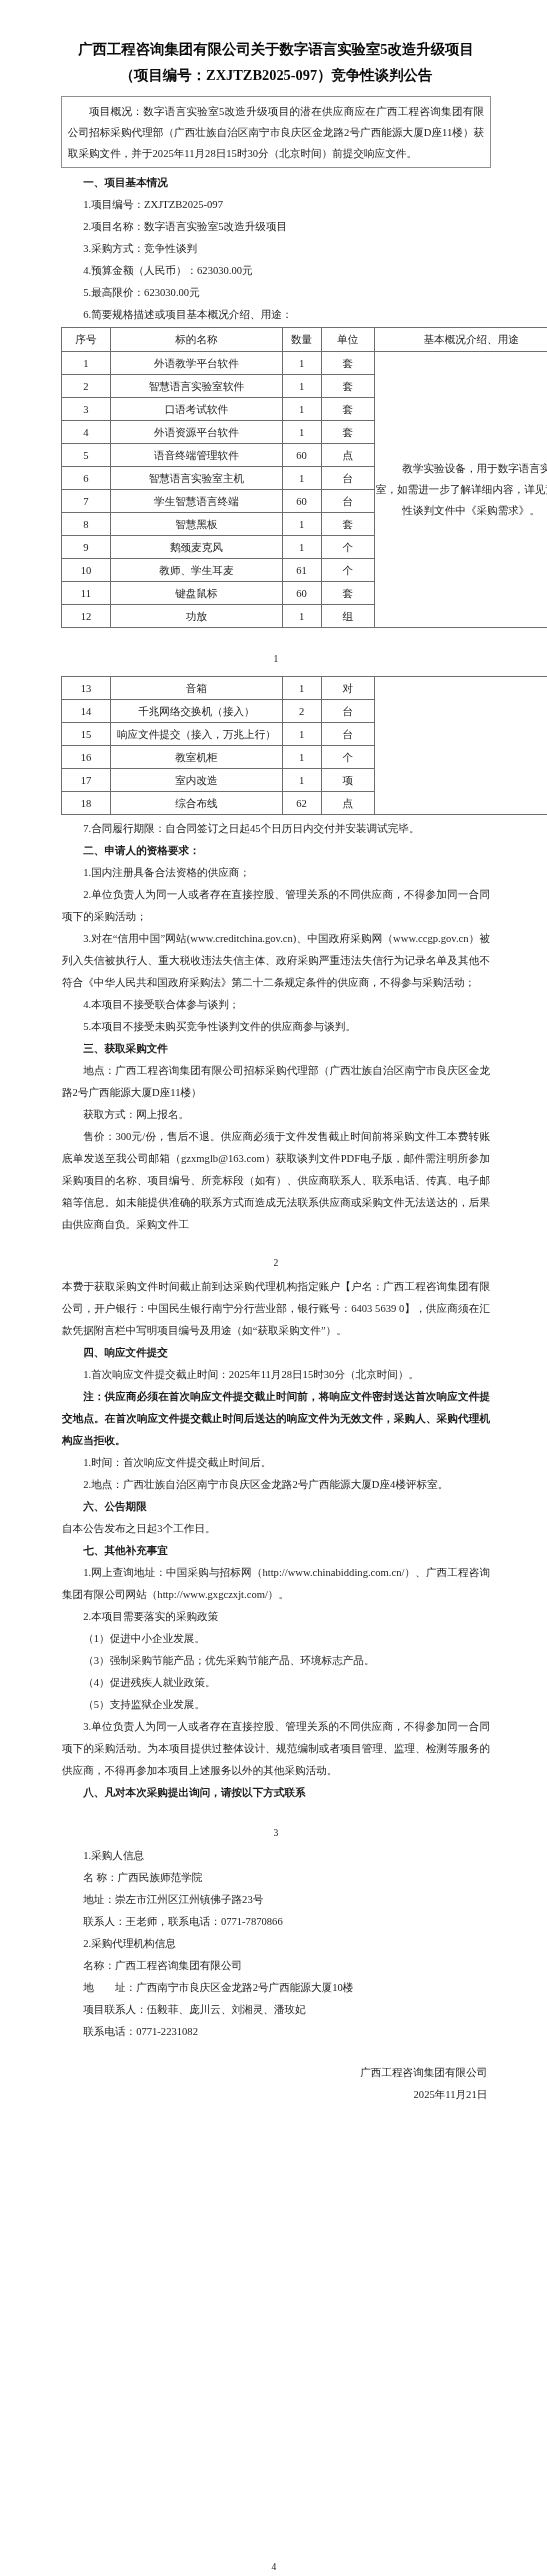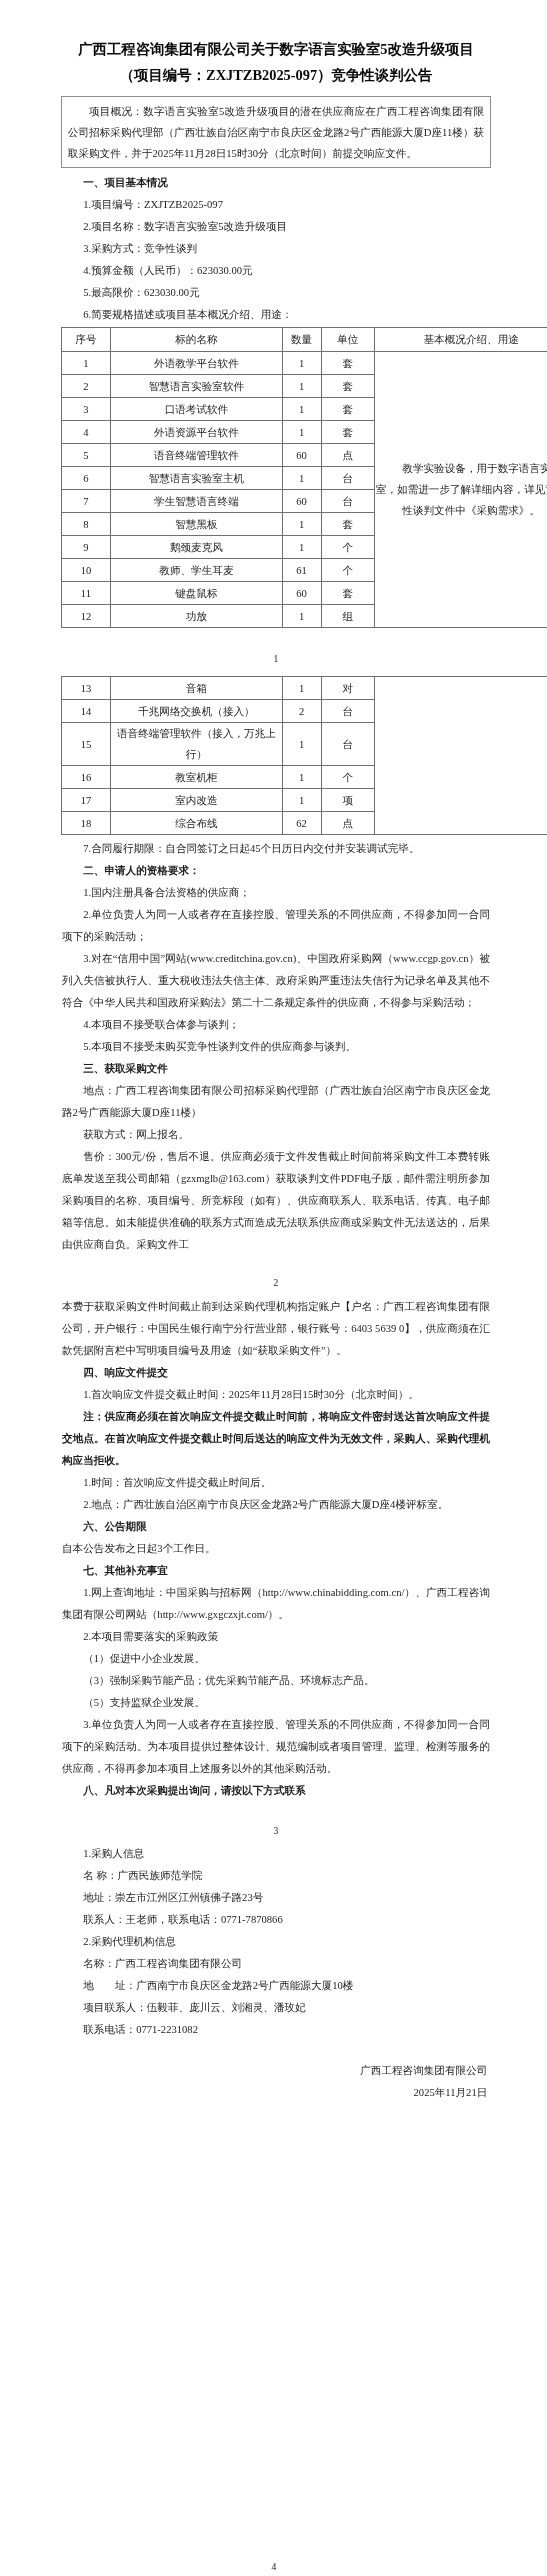--- a/index.html
+++ b/index.html
@@ -169,21 +169,21 @@
               <td class="note-cell" rowspan="6"></td>
             </tr>
             <tr>
               <td>14</td>
               <td>千兆网络交换机（接入）</td>
               <td>2</td>
               <td>台</td>
             </tr>
             <tr>
               <td>15</td>
-              <td>语音终端管理软件（接入，万兆上行）</td>
+              <td>响应文件提交（接入，万兆上行）</td>
               <td>1</td>
               <td>台</td>
             </tr>
             <tr>
               <td>16</td>
               <td>教室机柜</td>
               <td>1</td>
               <td>个</td>
             </tr>
             <tr>
@@ -218,20 +218,21 @@
         <div class="pb">注：供应商必须在首次响应文件提交截止时间前，将响应文件密封送达首次响应文件提交地点。在首次响应文件提交截止时间后送达的响应文件为无效文件，采购人、采购代理机构应当拒收。</div>
         <div class="p">1.时间：首次响应文件提交截止时间后。</div>
         <div class="p">2.地点：广西壮族自治区南宁市良庆区金龙路2号广西能源大厦D座4楼评标室。</div>
         <div class="h">六、公告期限</div>
         <div class="pc">自本公告发布之日起3个工作日。</div>
         <div class="h">七、其他补充事宜</div>
         <div class="p">1.网上查询地址：中国采购与招标网（http://www.chinabidding.com.cn/）、广西工程咨询集团有限公司网站（http://www.gxgczxjt.com/）。</div>
         <div class="p">2.本项目需要落实的采购政策</div>
         <div class="p">（1）促进中小企业发展。</div>
         <div class="p">（3）强制采购节能产品；优先采购节能产品、环境标志产品。</div>
+        <div class="p">（4）促进残疾人就业政策。</div>
         <div class="p">（5）支持监狱企业发展。</div>
         <div class="p">3.单位负责人为同一人或者存在直接控股、管理关系的不同供应商，不得参加同一合同项下的采购活动。为本项目提供过整体设计、规范编制或者项目管理、监理、检测等服务的供应商，不得再参加本项目上述服务以外的其他采购活动。</div>
         <div class="h">八、凡对本次采购提出询问，请按以下方式联系</div>
         <div class="pagenum" style="margin-top: 23px;">3</div>
         <div class="p" style="margin-top: 7px;">1.采购人信息</div>
         <div class="p">名 称：广西民族师范学院</div>
         <div class="p">地址：崇左市江州区江州镇佛子路23号</div>
         <div class="p">联系人：王老师，联系电话：0771-7870866</div>
         <div class="p">2.采购代理机构信息</div>
         <div class="p">名称：广西工程咨询集团有限公司</div>

